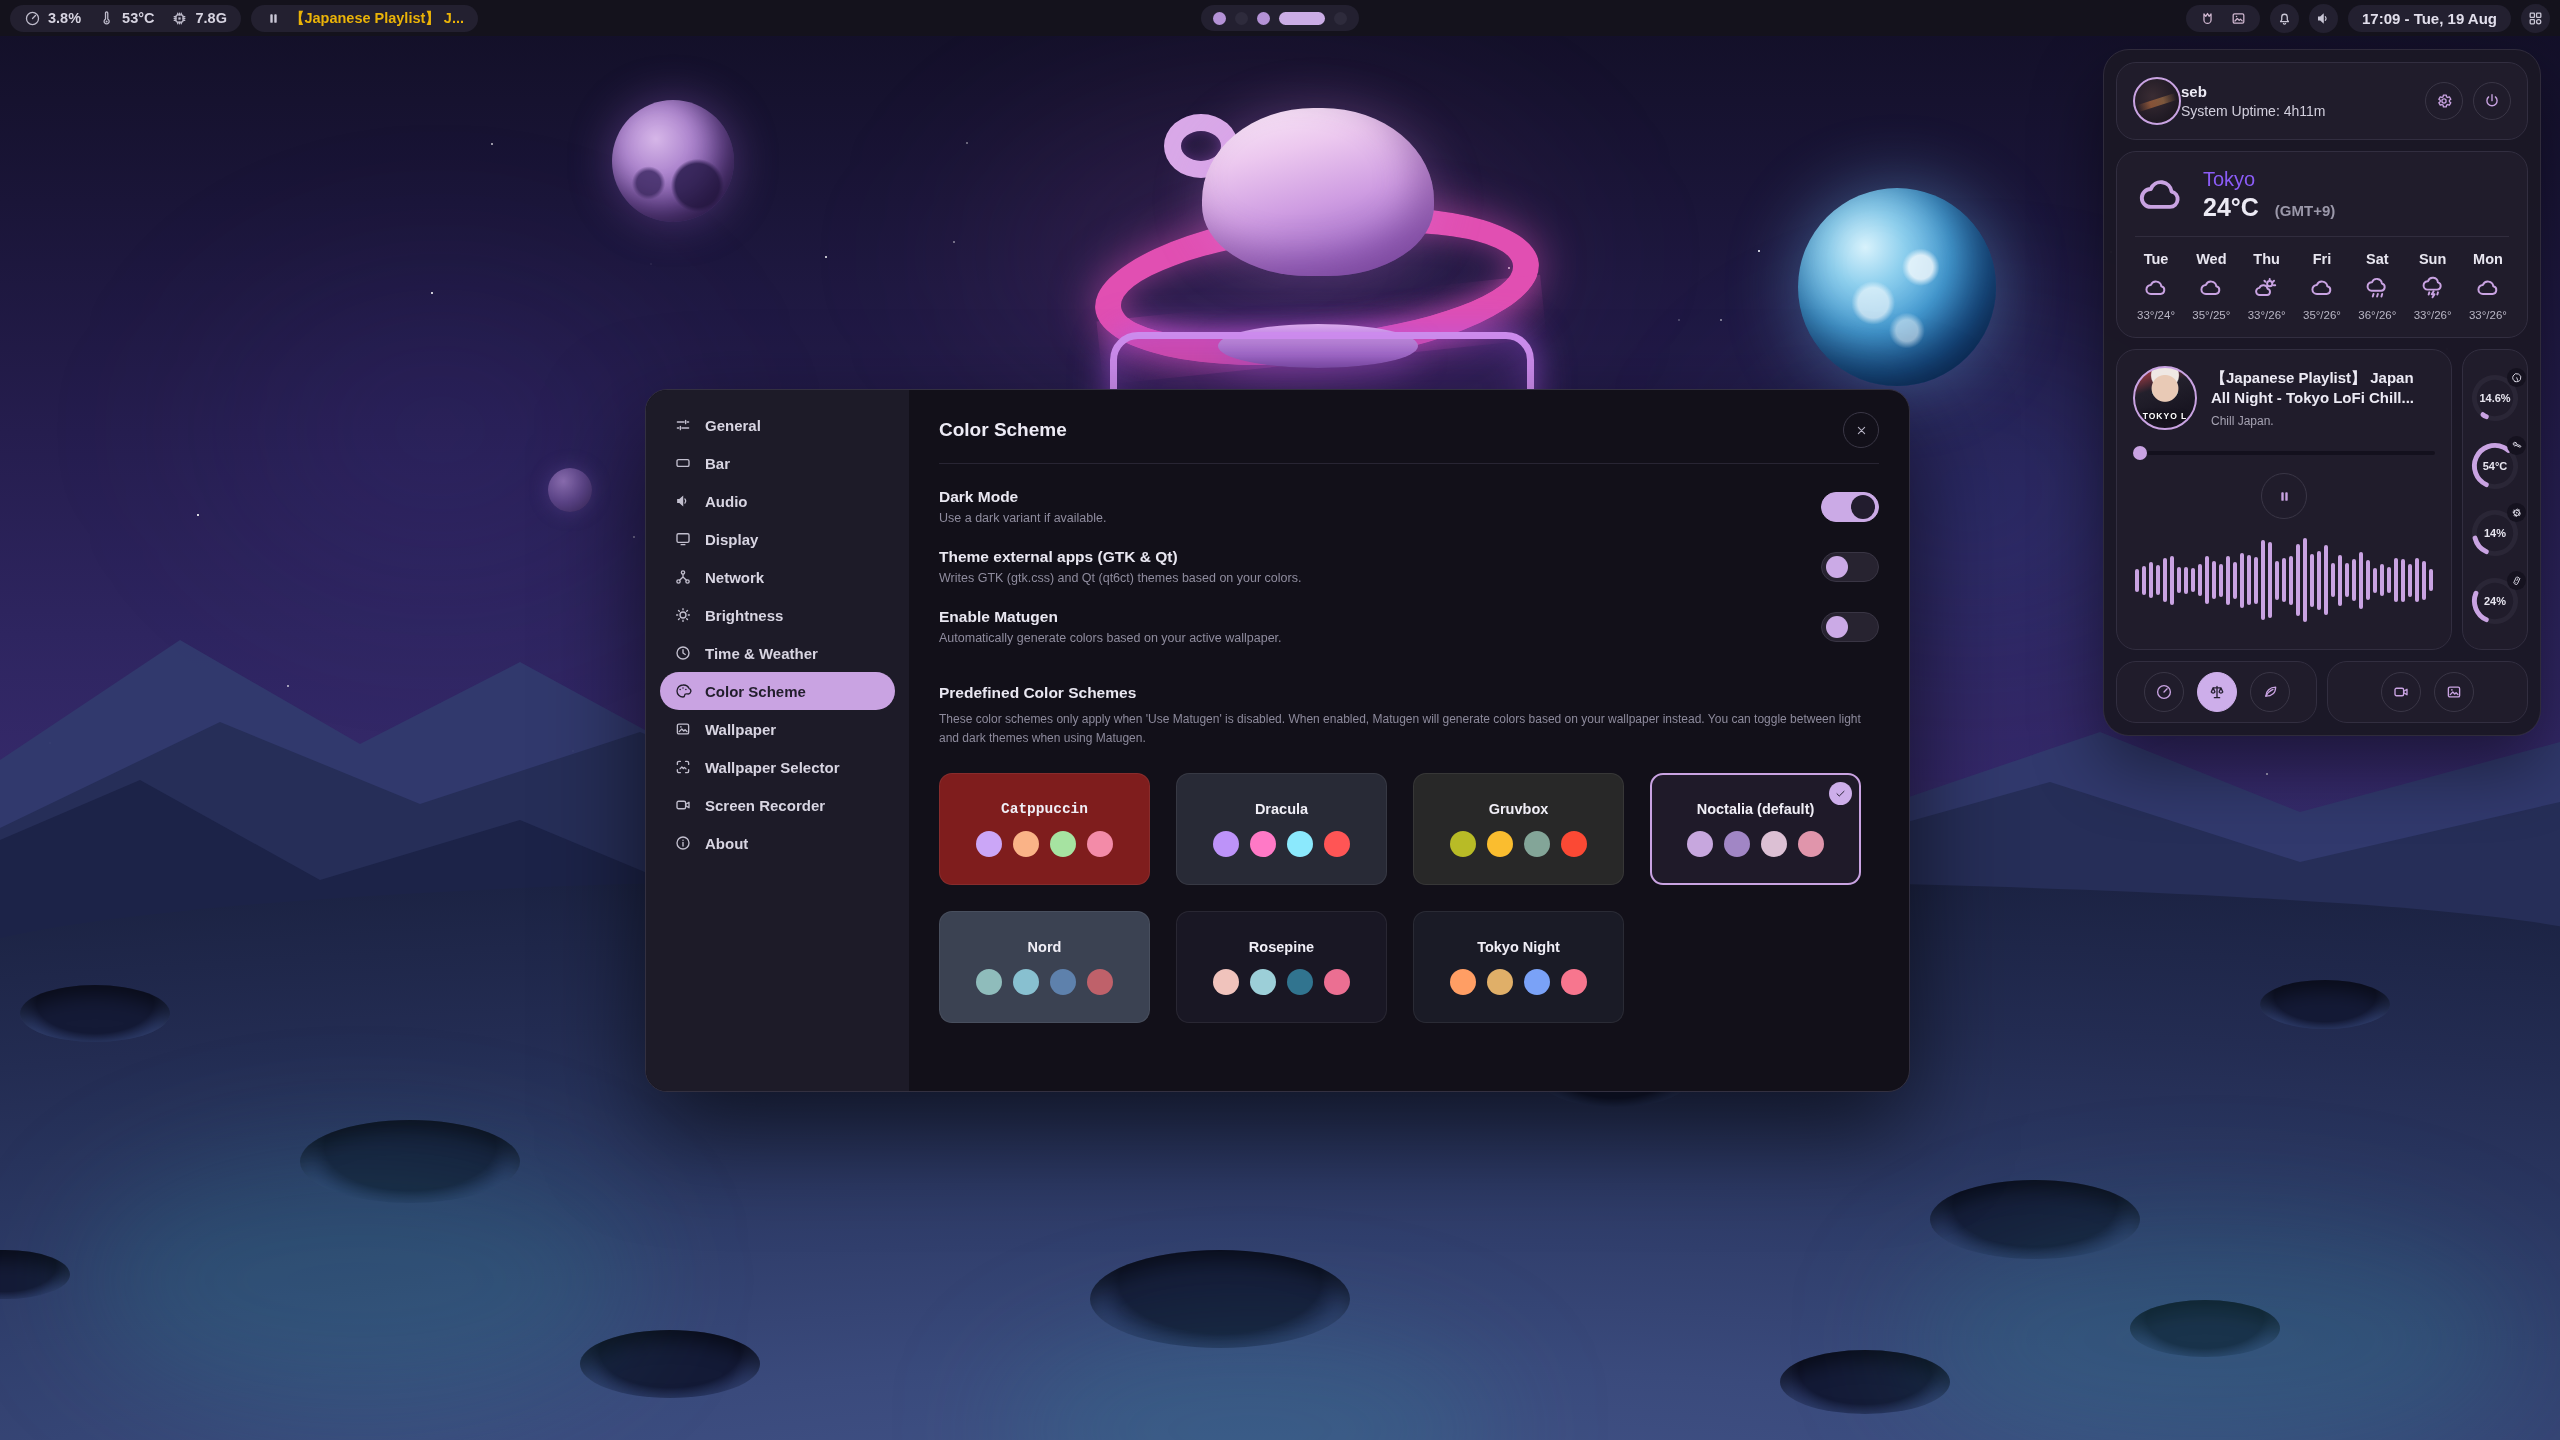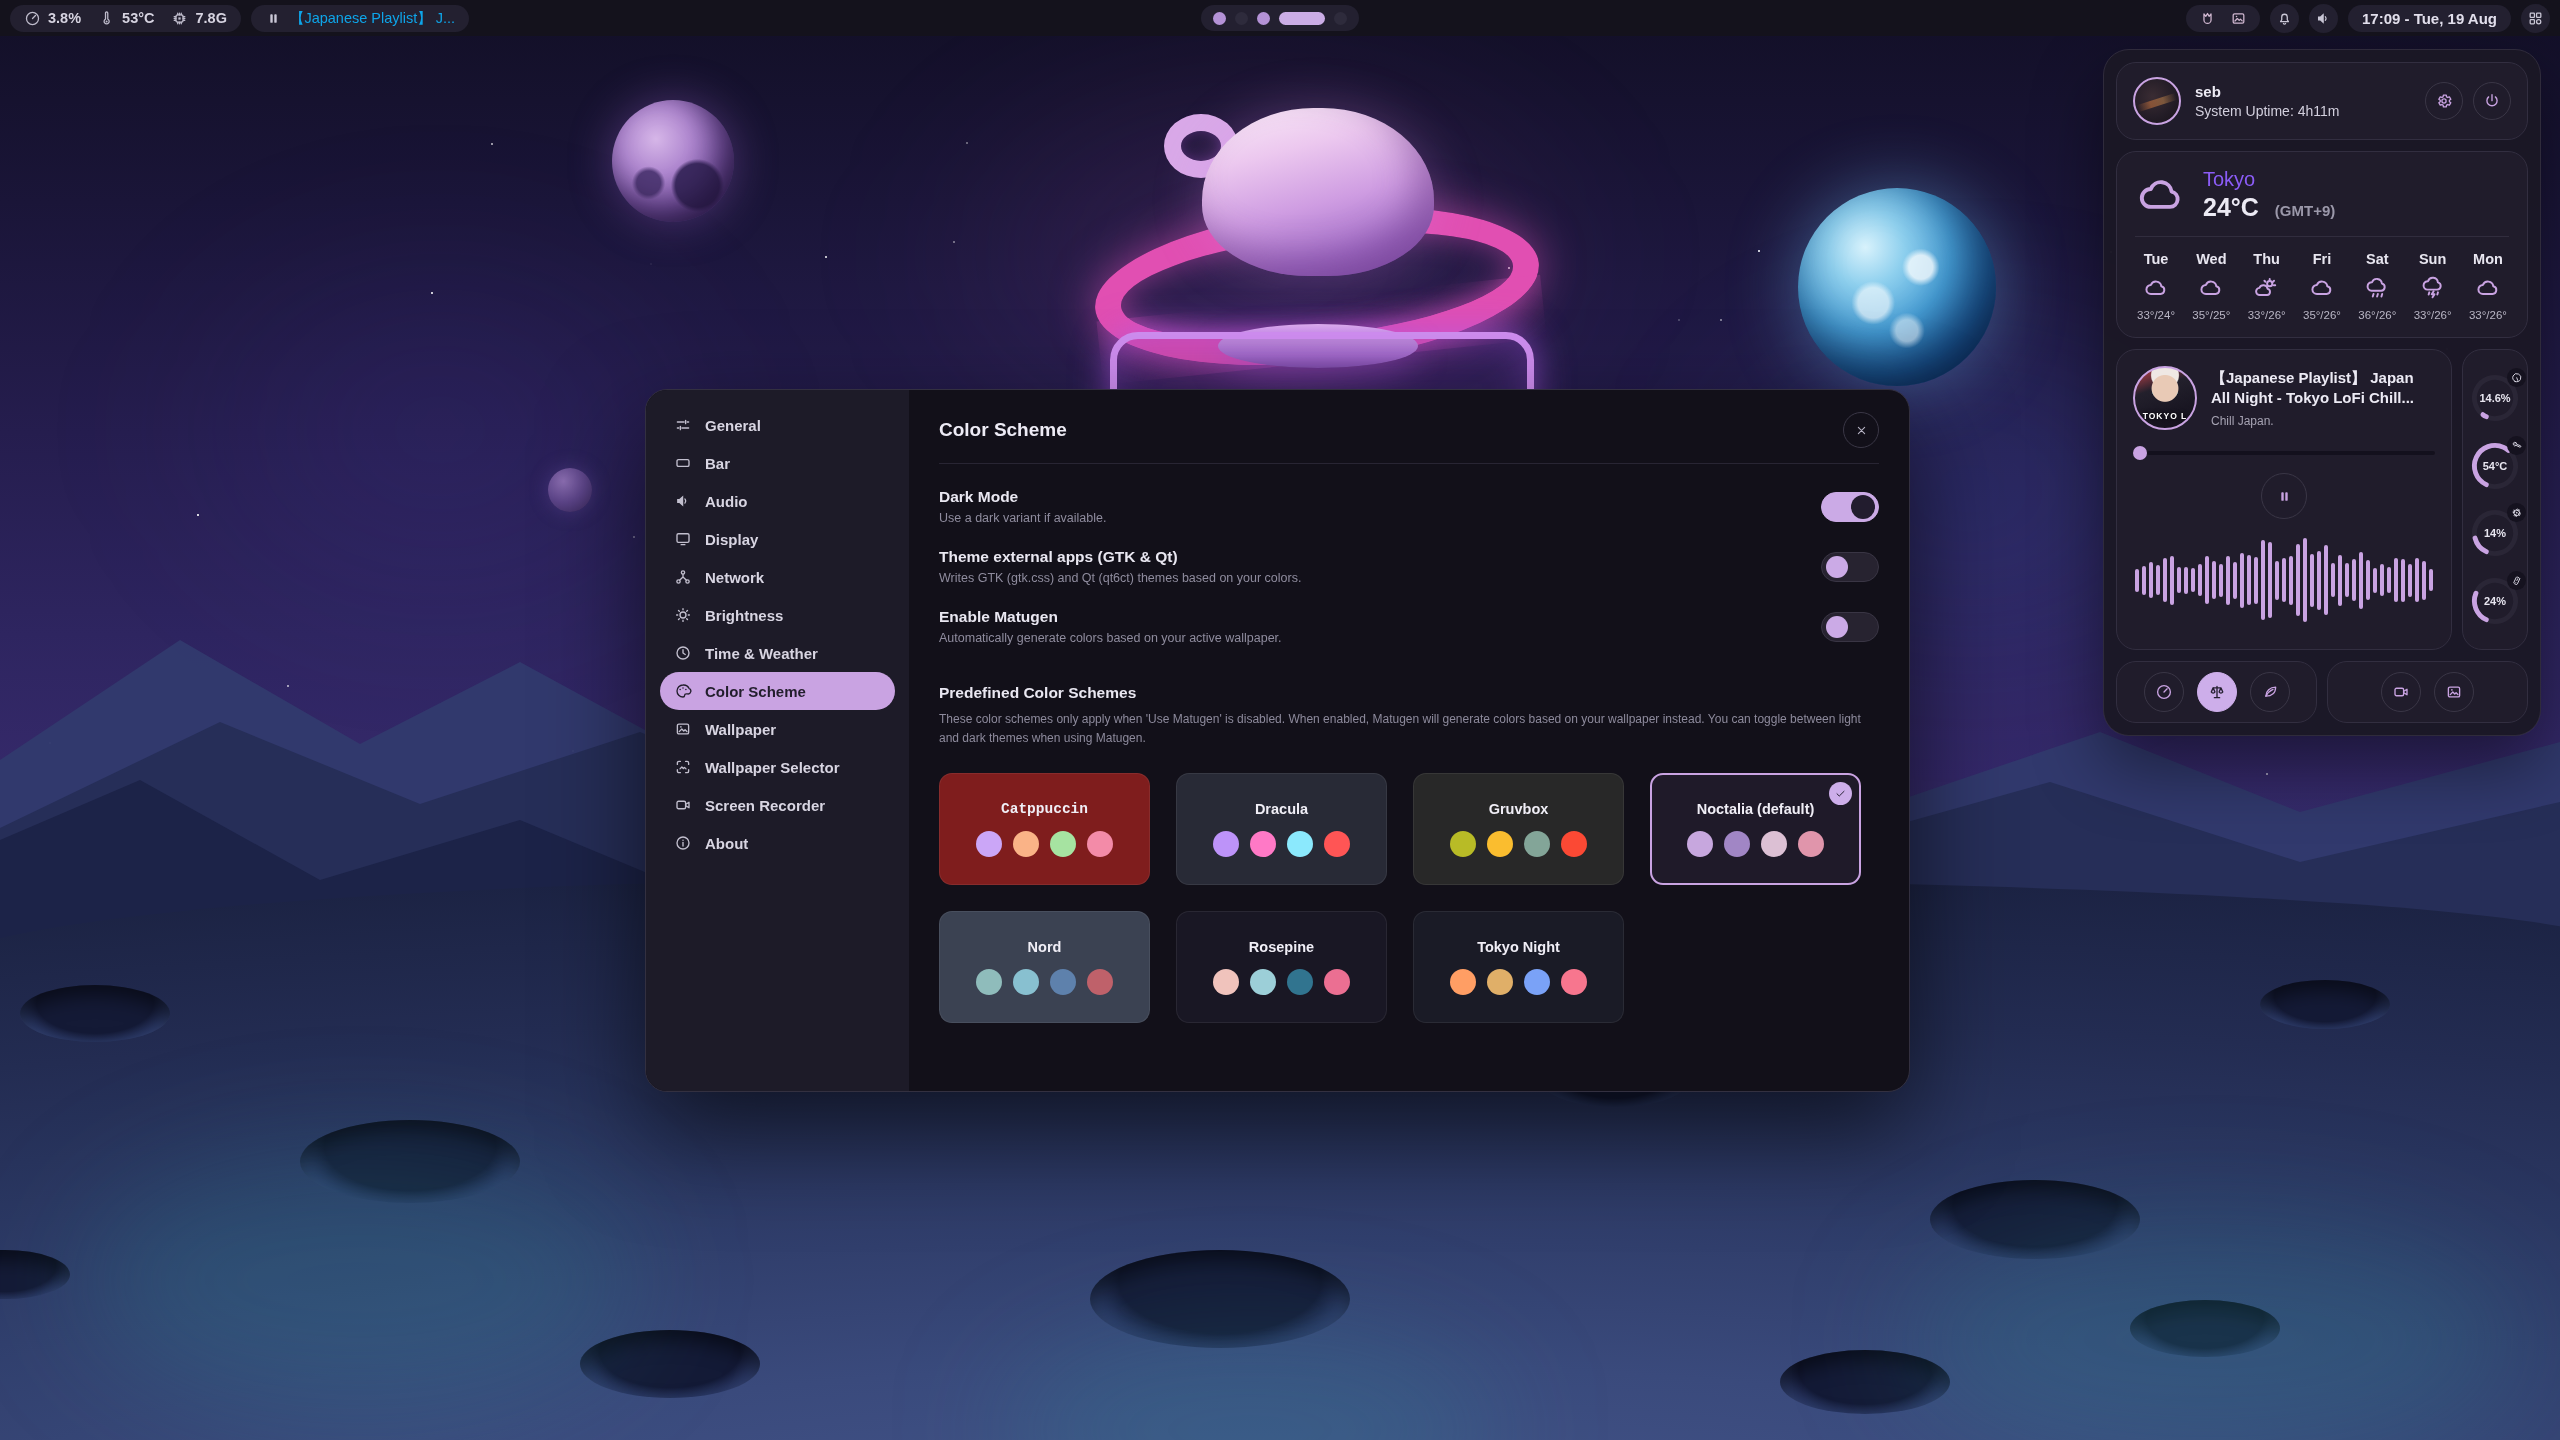--- a/index.html
+++ b/index.html
@@ -61,21 +61,21 @@
   .tb-left,.tb-right{display:flex;align-items:center;gap:10px}
   .tb-right{margin-left:auto}
   .tb-center{position:absolute;left:50%;transform:translateX(-50%)}
   .pill{display:flex;align-items:center;background:#232030;border-radius:14px;height:27px;padding:0 14px;gap:8px;
     color:#d6d3e0;font-size:14.5px;font-weight:700}
   .ic{display:inline-flex}
   .ic svg{width:17px;height:17px;display:block}
   .stats{gap:17px}
   .stat{display:flex;align-items:center;gap:7px}
   .stat .ic{color:#bfbccc}
-  .media-pill{max-width:252px;font-weight:400;color:#0ea5e9}
+  .media-pill{max-width:252px;font-weight:700;color:#eab308}
   .media-pill .label{white-space:nowrap;overflow:hidden;text-overflow:ellipsis}
   .media-pill .ic{color:#cac7d6}
   .ws{gap:9px;padding:0 12px;height:26px}
   .ws-dot{width:13px;height:13px;border-radius:8px;background:#343142}
   .ws-dot.occupied{background:#b492d6}
   .ws-dot.empty{background:#2e2b3c}
   .ws-dot.active{width:46px;background:#cbadе6;background:#cbade6}
   .tray{gap:14px;padding:0 13px}
   .tray .ic{color:#cfb6cf}
   .circ{width:29px;height:29px;border-radius:50%;background:#232030;border:none;color:#cac7d6;
@@ -119,21 +119,21 @@
   .card.selected{border:2px solid #c9a3e2}
   .card.selected .badge{display:flex;position:absolute;top:7px;right:7px;width:23px;height:23px;border-radius:50%;
     background:#cdaeea;color:#241f30;align-items:center;justify-content:center}
   .badge svg{width:13px;height:13px}
 
   
   .rpanel{position:absolute;left:2103px;top:49px;width:438px;height:687px;z-index:45;
     background:rgba(27,24,37,.97);border:1px solid #2f2b3b;border-radius:26px;padding:12px;
     display:flex;flex-direction:column;gap:11px;box-shadow:0 30px 70px rgba(0,0,0,.45)}
   .rcard{background:#201c2b;border:1px solid #322e40;border-radius:20px}
-  .user{height:78px;display:flex;align-items:center;padding:0 16px;gap:14px;flex:none}
+  .user{height:78px;display:flex;align-items:center;padding:0 16px;flex:none}
   .uavatar{width:48px;height:48px;border-radius:50%;border:2px solid #c9a3e2;flex:none;position:relative;overflow:hidden;
     background:radial-gradient(circle at 40% 40%,#3a2c33 0%,#241d27 55%,#171219 100%)}
   .uavatar::after{content:"";position:absolute;left:2px;top:20px;width:40px;height:7px;transform:rotate(-18deg);
     background:linear-gradient(90deg,transparent,rgba(190,110,60,.6),rgba(220,150,80,.45),transparent)}
   .uname{font-size:15px;font-weight:700;color:#eceaf4}
   .uup{font-size:14px;color:#d2cfdd;margin-top:3px}
   .ubtns{margin-left:auto;display:flex;gap:10px}
   .circ38{width:38px;height:38px;border-radius:50%;border:1px solid #3a3646;background:transparent;color:#c9a3e2;
     display:flex;align-items:center;justify-content:center;cursor:pointer}
   .circ38 svg{width:18px;height:18px}

